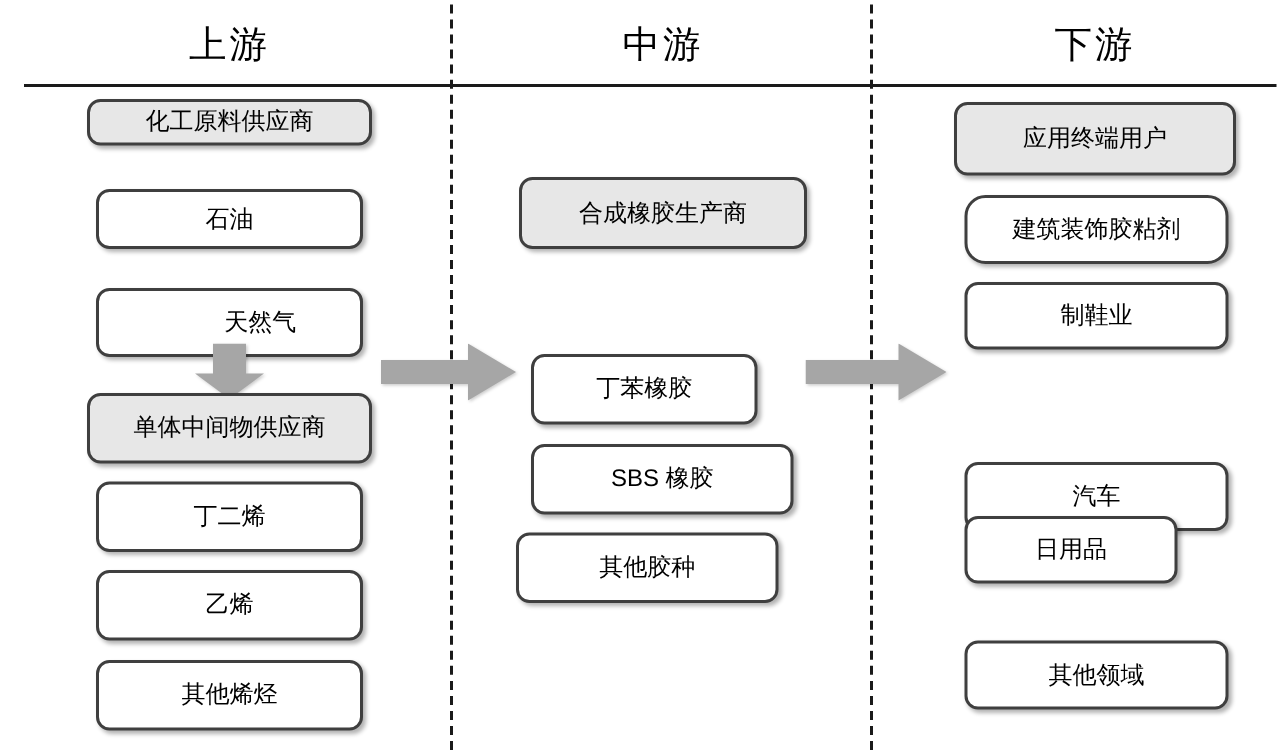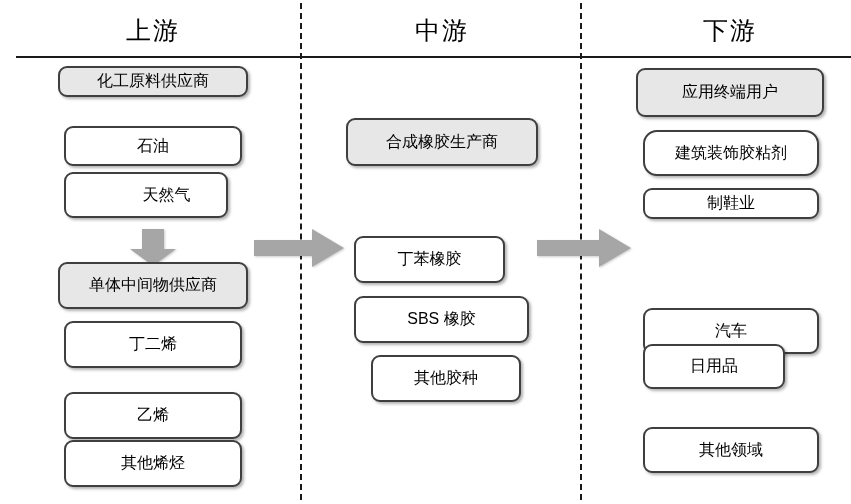--- a/index.html
+++ b/index.html
@@ -76,50 +76,50 @@
   <div class="col-header" style="left:326px;">中游</div>
   <div class="col-header" style="left:614px;">下游</div>
 
   <div class="header-underline"></div>
 
   <div class="v-divider" style="left:284px;"></div>
   <div class="v-divider" style="left:564px;"></div>
 
   <div class="box lead" style="left:42px; top:66px;  width:190px; height:31px;">化工原料供应商</div>
   <div class="box" style="left:48px; top:126px; width:178px; height:40px;">石油</div>
-  <div class="box" style="left:48px; top:172px; width:164px; height:46px;padding-left:41px;">天然气</div>
+  <div class="box" style="left:48px; top:192px; width:178px; height:46px;padding-left:41px;">天然气</div>
 
   <div class="flow-arrow" style="left:114px; top:229px;">
     <svg width="46" height="37" viewBox="0 0 46 37" aria-hidden="true">
       <polygon points="12,0 34,0 34,20 46,20 23,37 0,20 12,20" fill="currentColor"></polygon>
     </svg>
   </div>
 
   <div class="box lead" style="left:42px; top:262px; width:190px; height:47px;">单体中间物供应商</div>
   <div class="box" style="left:48px; top:321px; width:178px; height:47px;">丁二烯</div>
-  <div class="box" style="left:48px; top:392px; width:178px; height:47px;">乙烯</div>
+  <div class="box" style="left:48px; top:380px; width:178px; height:47px;">乙烯</div>
   <div class="box" style="left:48px; top:440px; width:178px; height:47px;">其他烯烃</div>
 
   <div class="flow-arrow" style="left:238px; top:229px;">
     <svg width="90" height="38" viewBox="0 0 90 38" aria-hidden="true">
       <polygon points="0,11 58,11 58,0 90,19 58,38 58,27 0,27" fill="currentColor"></polygon>
     </svg>
   </div>
 
   <div class="box lead" style="left:330px; top:118px; width:192px; height:48px;">合成橡胶生产商</div>
   <div class="box" style="left:338px; top:236px; width:151px; height:47px;">丁苯橡胶</div>
   <div class="box" style="left:338px; top:296px; width:175px; height:47px;">SBS 橡胶</div>
-  <div class="box" style="left:355px; top:355px; width:150px; height:47px;">其他胶种</div>
+  <div class="box" style="left:328px; top:355px; width:175px; height:47px;">其他胶种</div>
 
   <div class="flow-arrow" style="left:521px; top:229px;">
     <svg width="94" height="38" viewBox="0 0 94 38" aria-hidden="true">
       <polygon points="0,11 62,11 62,0 94,19 62,38 62,27 0,27" fill="currentColor"></polygon>
     </svg>
   </div>
 
   <div class="box lead" style="left:620px; top:68px;  width:188px; height:49px;">应用终端用户</div>
   <div class="box" style="left:627px; top:130px; width:176px; height:46px;border-radius:14px;">建筑装饰胶粘剂</div>
-  <div class="box" style="left:627px; top:188px; width:176px; height:31px;">制鞋业</div>
+  <div class="box" style="left:627px; top:188px; width:176px; height:45px;">制鞋业</div>
   <div class="box" style="left:627px; top:308px; width:176px; height:46px;">汽车</div>
   <div class="box" style="left:627px; top:344px; width:142px; height:45px;">日用品</div>
   <div class="box" style="left:627px; top:427px; width:176px; height:46px;">其他领域</div>
 
 </div>
 
 </body></html>

